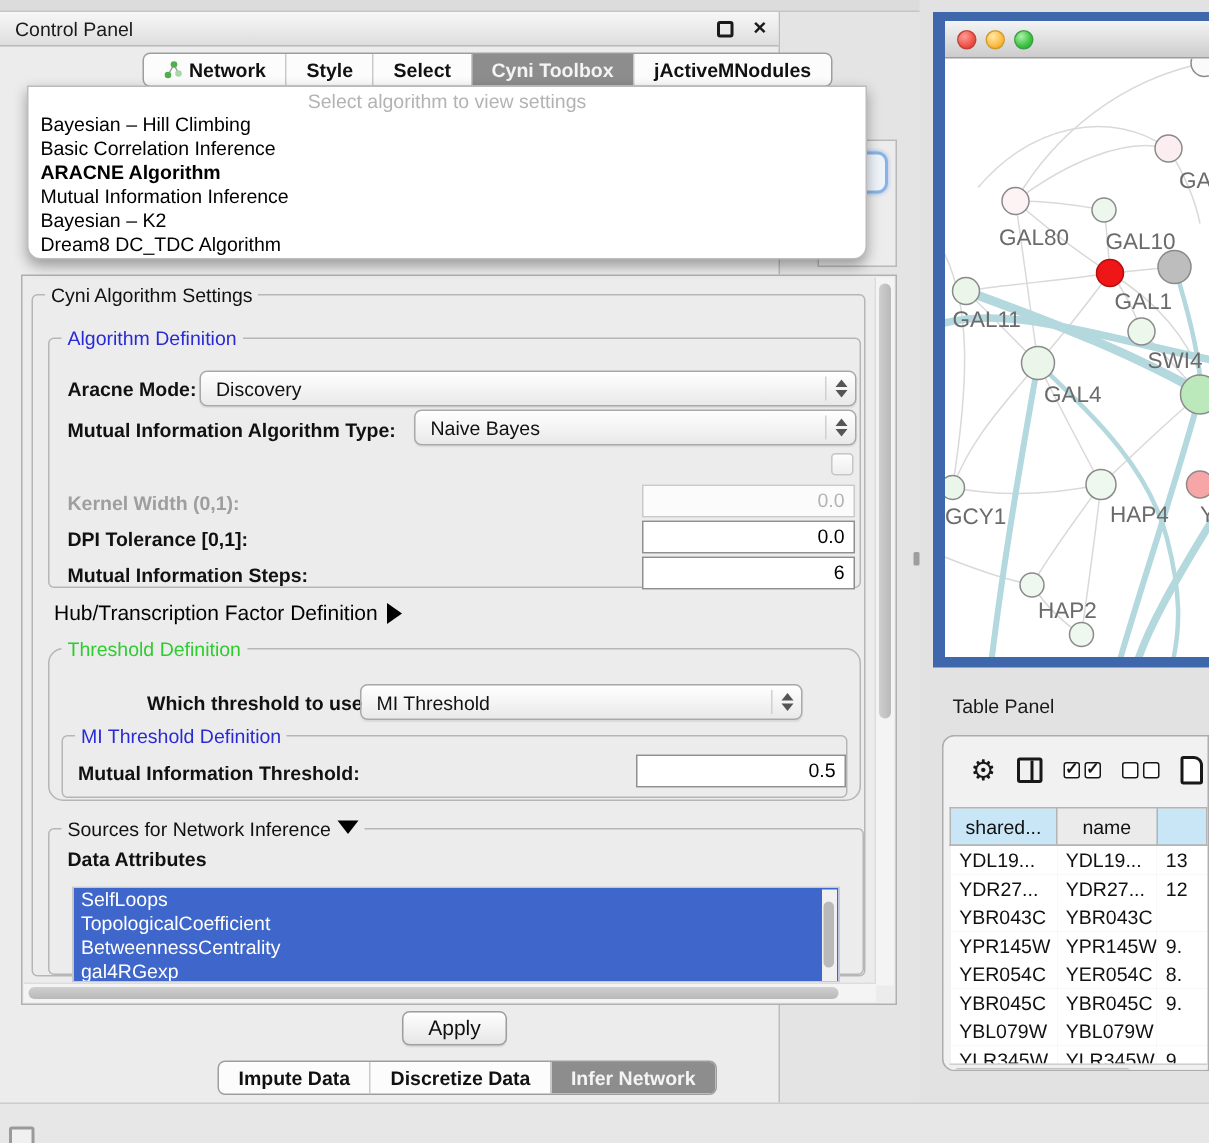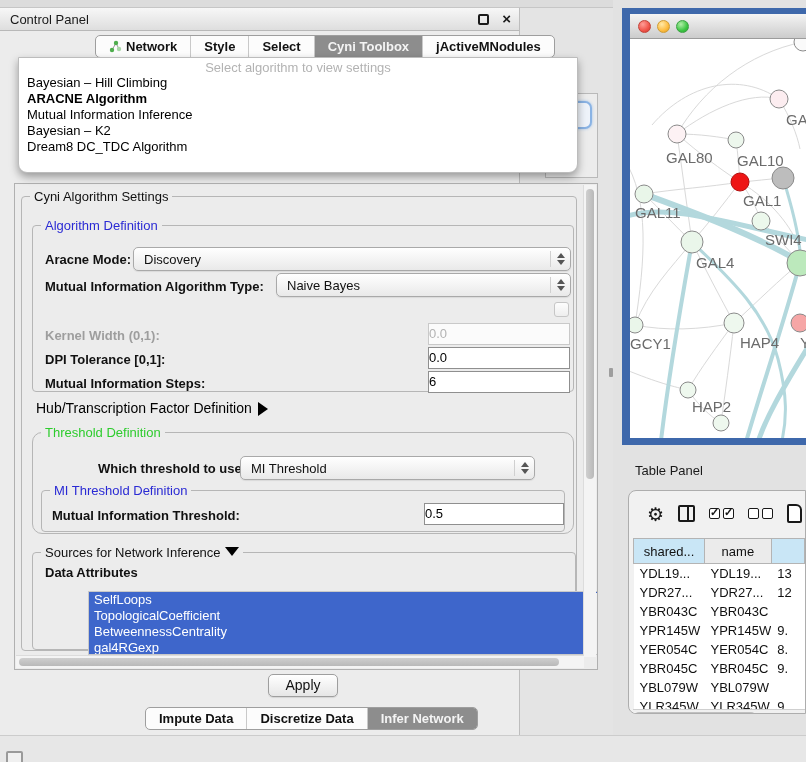--- a/index.html
+++ b/index.html
@@ -48,29 +48,29 @@
 
   .lbl { position:absolute; font-weight:bold; font-size:13px; white-space:nowrap; }
   .lbl.dis { color:#9e9e9e; }
 
   .combo { position:absolute; height:24px; border:1px solid #a9a9a9; border-radius:5px; background:linear-gradient(#ffffff,#e9e9e9); display:flex; align-items:center; box-shadow:0 1px 1px rgba(0,0,0,0.08); }
   .combo .val { flex:1; padding-left:10px; font-size:13px; color:#111; }
   .combo .arrows { width:20px; display:flex; flex-direction:column; align-items:center; gap:2px; border-left:1px solid #d0d0d0; height:16px; justify-content:center; }
   .tri-up { width:0; height:0; border-left:4px solid transparent; border-right:4px solid transparent; border-bottom:5px solid #555; }
   .tri-dn { width:0; height:0; border-left:4px solid transparent; border-right:4px solid transparent; border-top:5px solid #555; }
 
-  .field { position:absolute; height:22px; border:1px solid #8f8f8f; background:#fff; text-align:left; padding:2px 6px 0 0; font-size:13px; color:#000; }
+  .field { position:absolute; height:22px; border:1px solid #8f8f8f; background:#fff; text-align:right; padding:2px 6px 0 0; font-size:13px; color:#000; }
   .field.dis { border:1px solid #c9c9c9; background:#fbfbfb; color:#b3b3b3; }
   .checkbox { position:absolute; width:15px; height:15px; border:1px solid #c6c6c6; border-radius:3px; background:linear-gradient(#fdfdfd,#eeeeee); }
 
   .hub-row { position:absolute; font-size:14px; color:#000; white-space:nowrap; }
   .hub-arrow { display:inline-block; margin-left:6px; width:0; height:0; border-top:7px solid transparent; border-bottom:7px solid transparent; border-left:10px solid #000; vertical-align:-3px; }
   .src-arrow { display:inline-block; margin-left:4px; width:0; height:0; border-left:7px solid transparent; border-right:7px solid transparent; border-top:9px solid #000; vertical-align:1px; }
 
-  .attr-list { position:absolute; left:15px; top:38px; width:512px; height:64px; background:#ffffff; border:1px solid #c9c9c9; overflow:hidden;margin-left:40px; }
+  .attr-list { position:absolute; left:15px; top:38px; width:512px; height:64px; background:#ffffff; border:1px solid #c9c9c9; overflow:hidden; }
   .attr-item { height:16px; line-height:16px; padding-left:5px; font-size:13px; }
   .attr-item.sel { background:#3e66cb; color:#ffffff; }
   .attr-scroll { position:absolute; right:1px; top:1px; width:10px; height:62px; background:#f0f0f0; }
   .attr-scroll .thumb { position:absolute; left:1px; top:8px; width:7px; height:44px; background:#b9b9b9; border-radius:4px; }
 
   .apply-btn { position:absolute; left:268px; top:666px; width:70px; height:23px; border:1px solid #9e9e9e; border-radius:5px; background:linear-gradient(#ffffff,#e6e6e6); font-size:14px; text-align:center; line-height:21px; color:#111; box-shadow:0 1px 1px rgba(0,0,0,0.1); }
 
   
   .right-bg { position:absolute; left:613px; top:0; width:193px; height:762px; background:#e2e2e2; }
   .splitter-grip { position:absolute; left:609px; top:368px; width:4px; height:9px; background:#9e9e9e; border-radius:1px; }
@@ -143,20 +143,21 @@
       </div>
     </div>
 
   <div class="frag-box"></div>
   <div class="combo-fragment"></div>
 
   <div class="dropdown">
     <div class="dd-header">Select algorithm to view settings</div>
     <div id="dd-options">
         <div class="dd-item">Bayesian – Hill Climbing</div>
+        <div class="dd-item">Basic Correlation Inference</div>
         <div class="dd-item sel">ARACNE Algorithm</div>
         <div class="dd-item">Mutual Information Inference</div>
         <div class="dd-item">Bayesian – K2</div>
         <div class="dd-item">Dream8 DC_TDC Algorithm</div>
       </div>
   </div>
 
   <div class="settings">
 
     <div class="group" style="left:6px; top:12px; width:556px; height:455px;">

